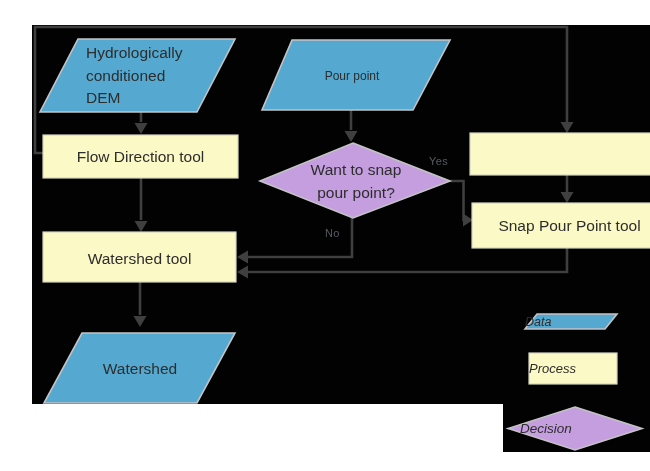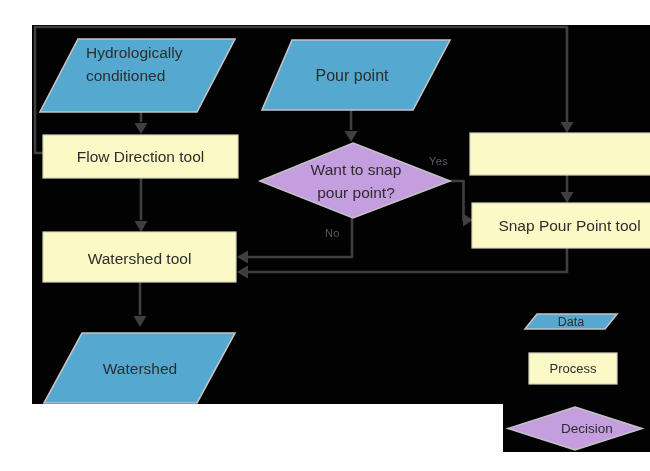--- a/index.html
+++ b/index.html
@@ -30,21 +30,21 @@
   .canvas-bg{fill:var(--canvas-bg);stroke:none;}
   .lbl{
     position:absolute;color:var(--node-text);
     font-size:15.5px;line-height:22.5px;white-space:nowrap;
   }
   .center{text-align:center;}
   .edge-lbl{
     position:absolute;color:var(--edge-label);
     font-size:11px;line-height:12px;letter-spacing:0.4px;
   }
-  .legend-lbl{position:absolute;text-align:center;color:var(--node-text);}
+  .legend-lbl{position:absolute;color:var(--node-text);font-style:italic;}
 </style>
 </head>
 <body>
 
 <div id="stage">
 
   <svg id="diagram-svg" width="650" height="471" viewBox="0 0 650 471">
 
     <rect class="canvas-bg" x="12" y="25" width="638" height="379"></rect>
     <rect class="canvas-bg" x="483" y="404" width="167" height="48"></rect>
@@ -86,23 +86,24 @@
     <polygon class="shape-data" points="62,333 215,333 177,403 24,403"></polygon>
 
     <polygon class="shape-data" points="517,314 597,314 585,329 505,329"></polygon>
     <rect class="shape-process" x="509" y="353" width="88" height="31"></rect>
     <polygon class="shape-decision" points="555,407 622,428.5 555,450 488,428.5"></polygon>
   </svg>
 
   <div class="lbl" style="left:66px;top:42px;">
     <div>Hydrologically</div>
     <div>conditioned</div>
+    <div>DEM</div>
   </div>
 
-  <div class="lbl center" style="left:262px;top:65px;width:140px;font-size:16px;">Pour point</div>
+  <div class="lbl center" style="left:262px;top:65px;width:140px;font-size:12px;">Pour point</div>
 
   <div class="lbl center" style="left:23px;top:146px;width:195px;">Flow Direction tool</div>
 
   <div class="lbl center" style="left:255px;top:159px;width:162px;">
     <div>Want to snap</div>
     <div>pour point?</div>
   </div>
 
 
   <div class="lbl center" style="left:452px;top:215px;width:195px;">Snap Pour Point tool</div>

